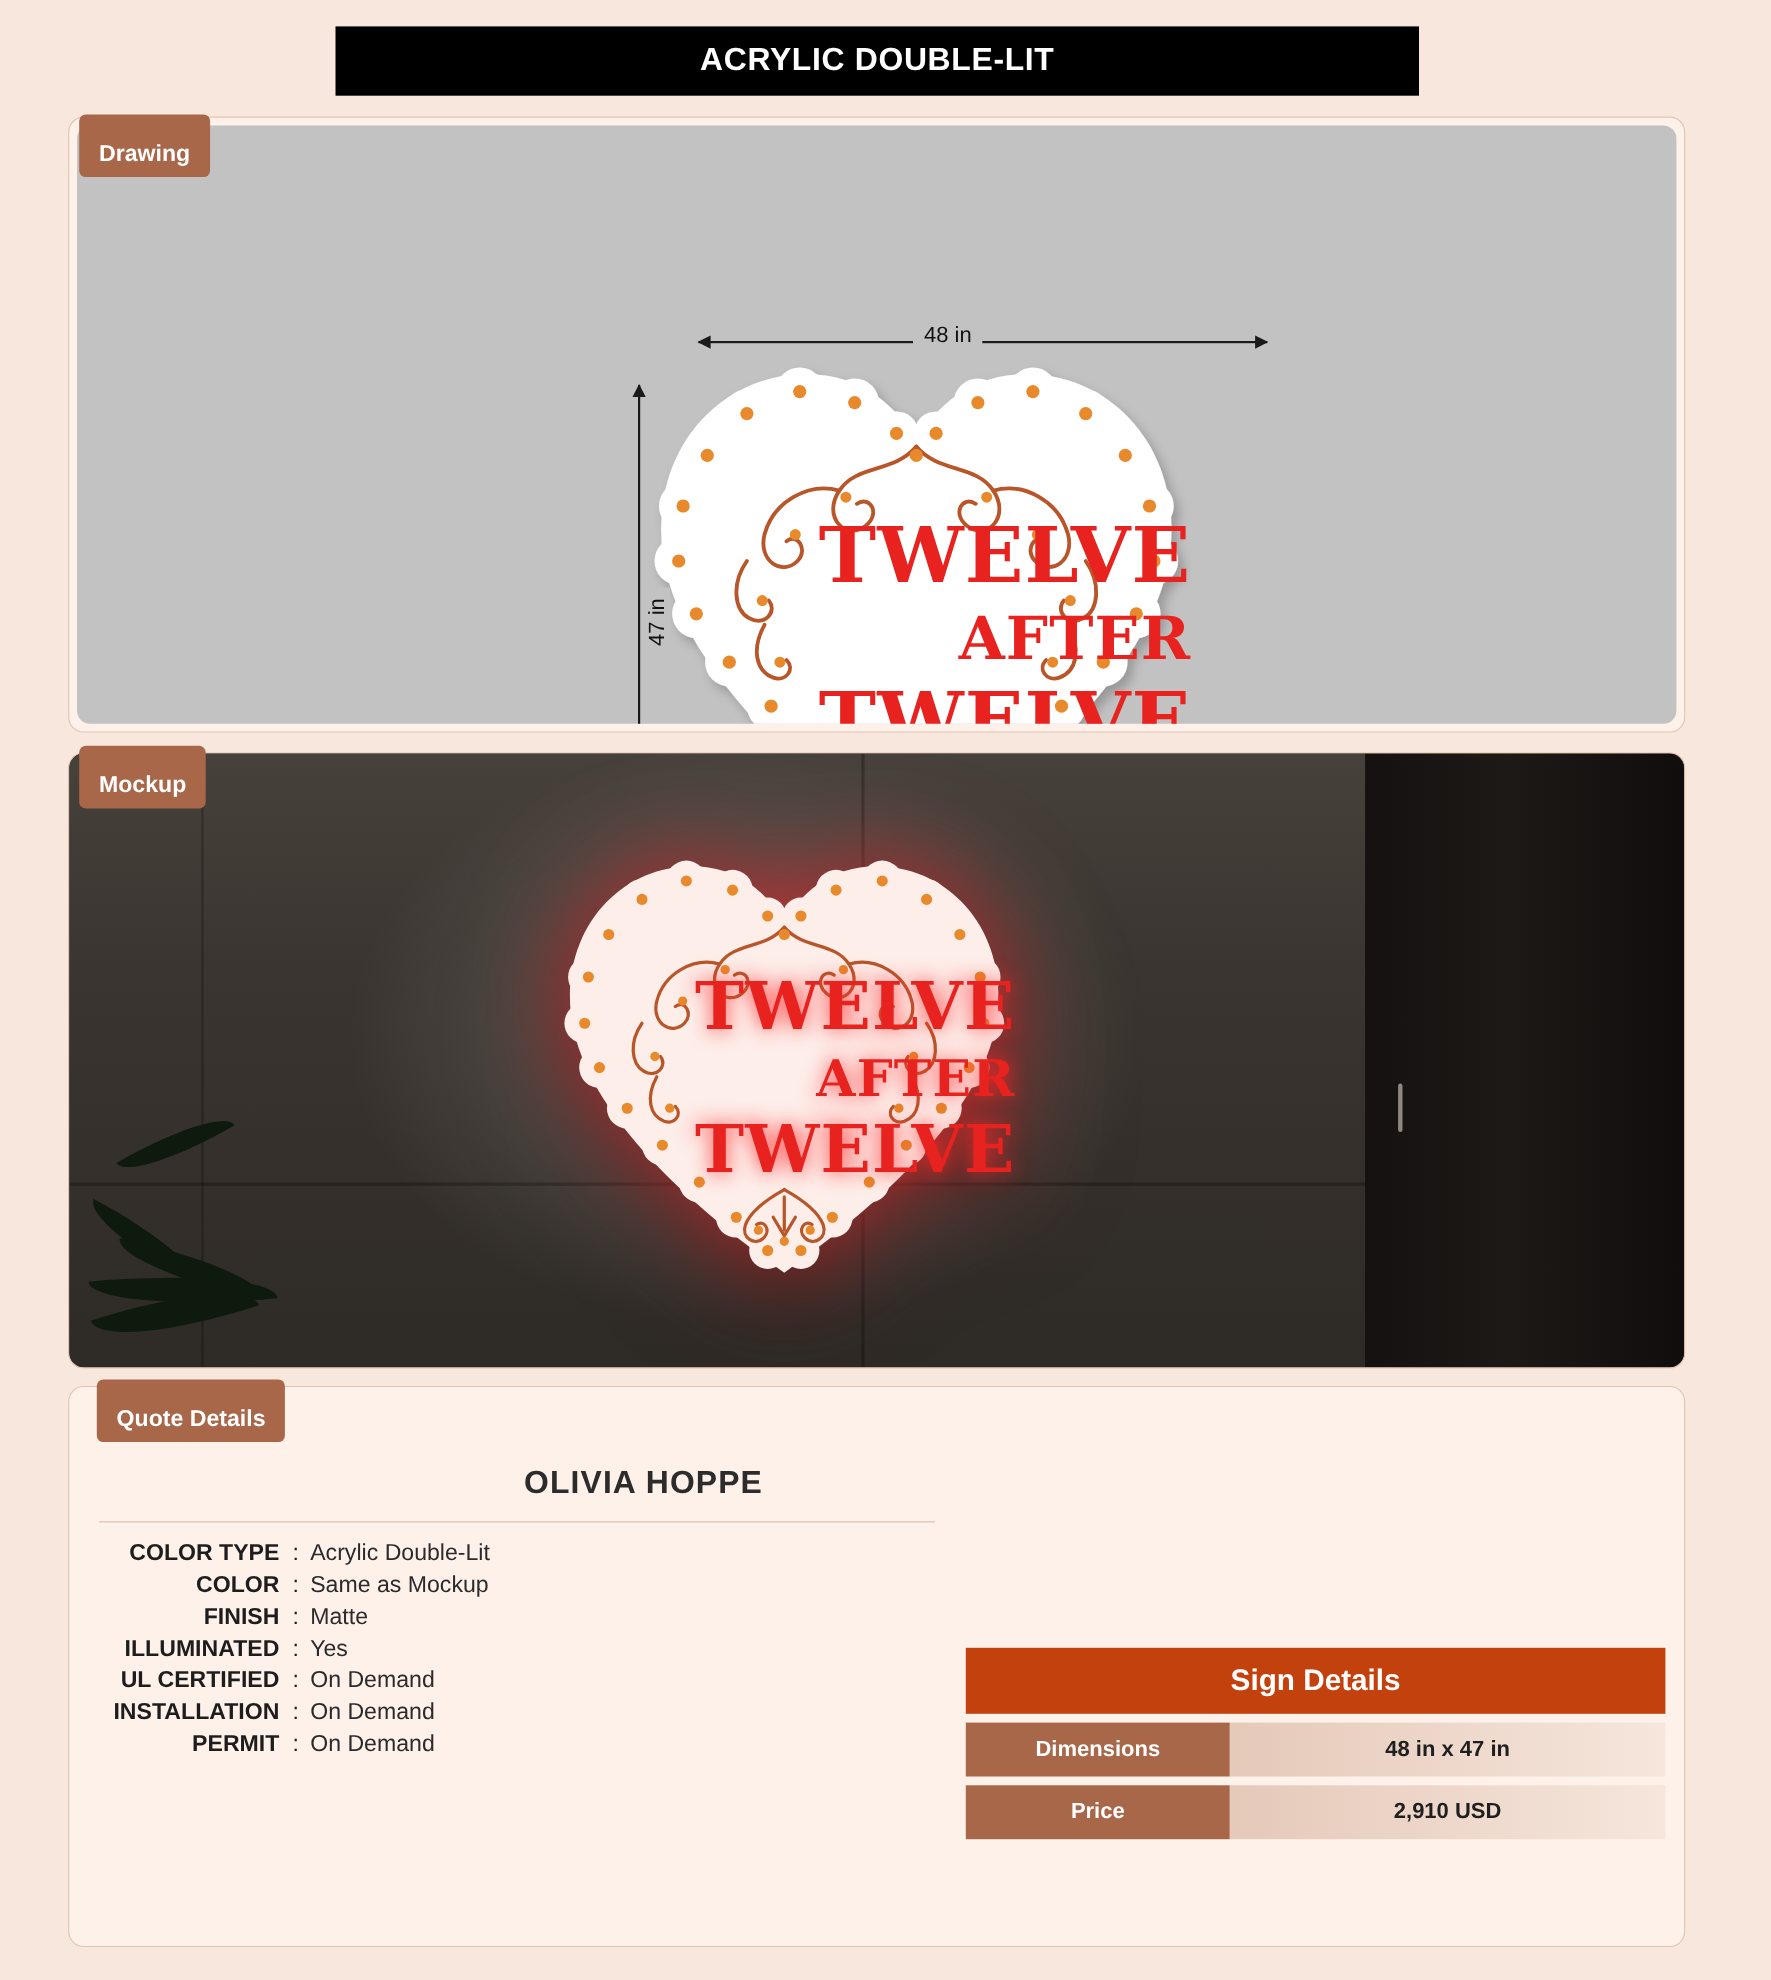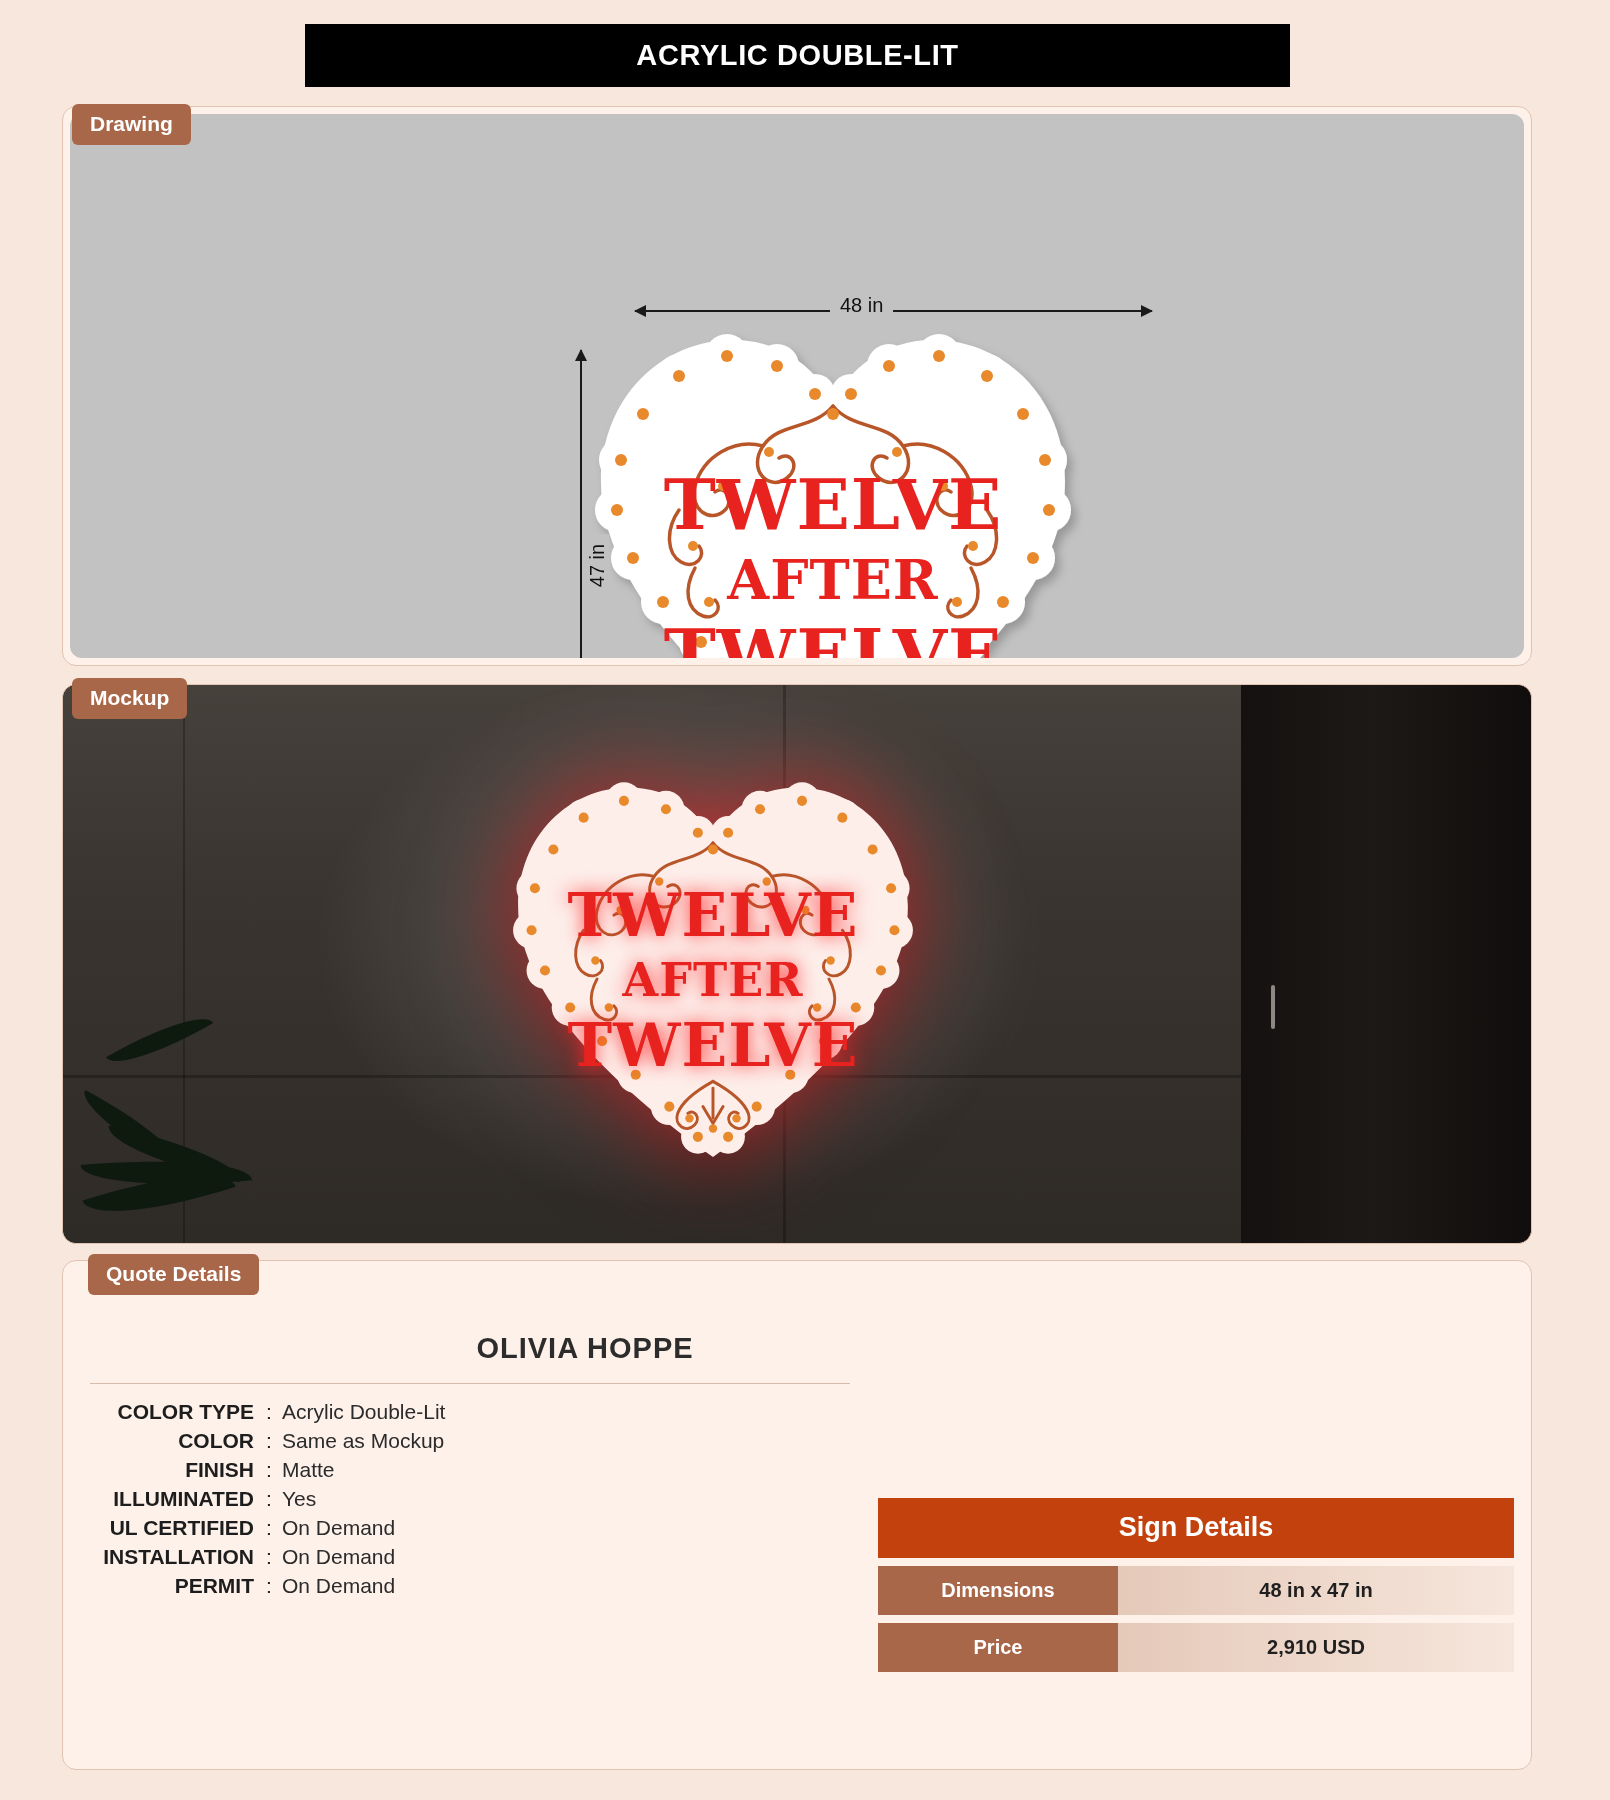--- a/index.html
+++ b/index.html
@@ -38,21 +38,21 @@
     border: 1px solid #e2c3b2;
     border-radius: 14px;
     background: #fdf1ea;
   }
   .panel-tab {
     position: absolute;
     background: #a9674a;
     color: #ffffff;
     font-weight: bold;
     font-size: 21px;
-    padding: 8px 18px 9px 18px;
+    padding: 24px 18px 9px 18px;
     border-radius: 6px;
     z-index: 5;
     white-space: nowrap;
   }
 
   
   #drawing-panel {
     left: 62px;
     top: 106px;
     width: 1470px;
@@ -129,21 +129,21 @@
     background: #c2c2c2;
     padding: 0 10px;
     z-index: 3;
   }
 
   
   .heart-art { position: absolute; }
   .heart-text {
     position: absolute;
     left: 0; right: 0;
-    text-align: center;
+    text-align: right;
     font-family: "DejaVu Serif", serif;
     font-weight: bold;
     color: #e8231f;
     letter-spacing: 1px;
     line-height: 1;
   }
 
   
   #mockup-panel {
     left: 62px;

